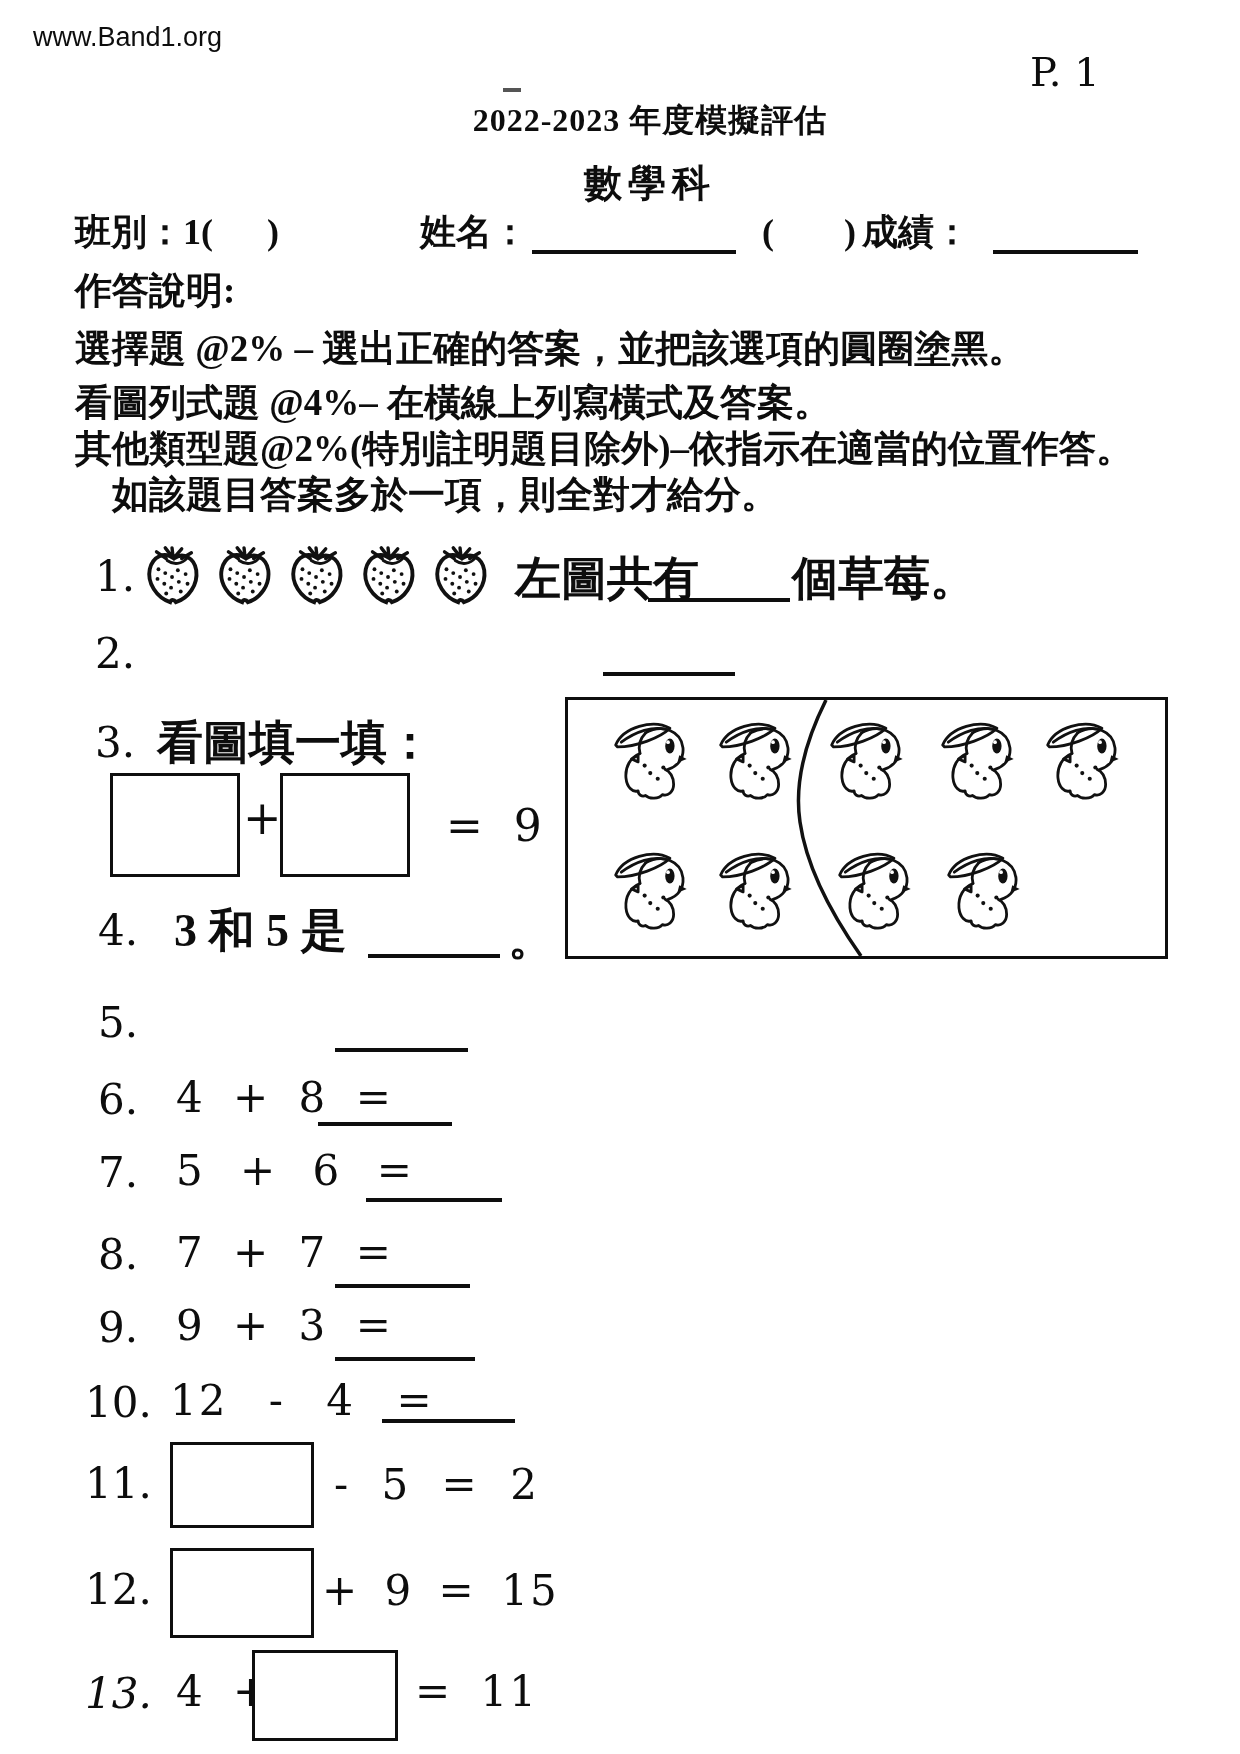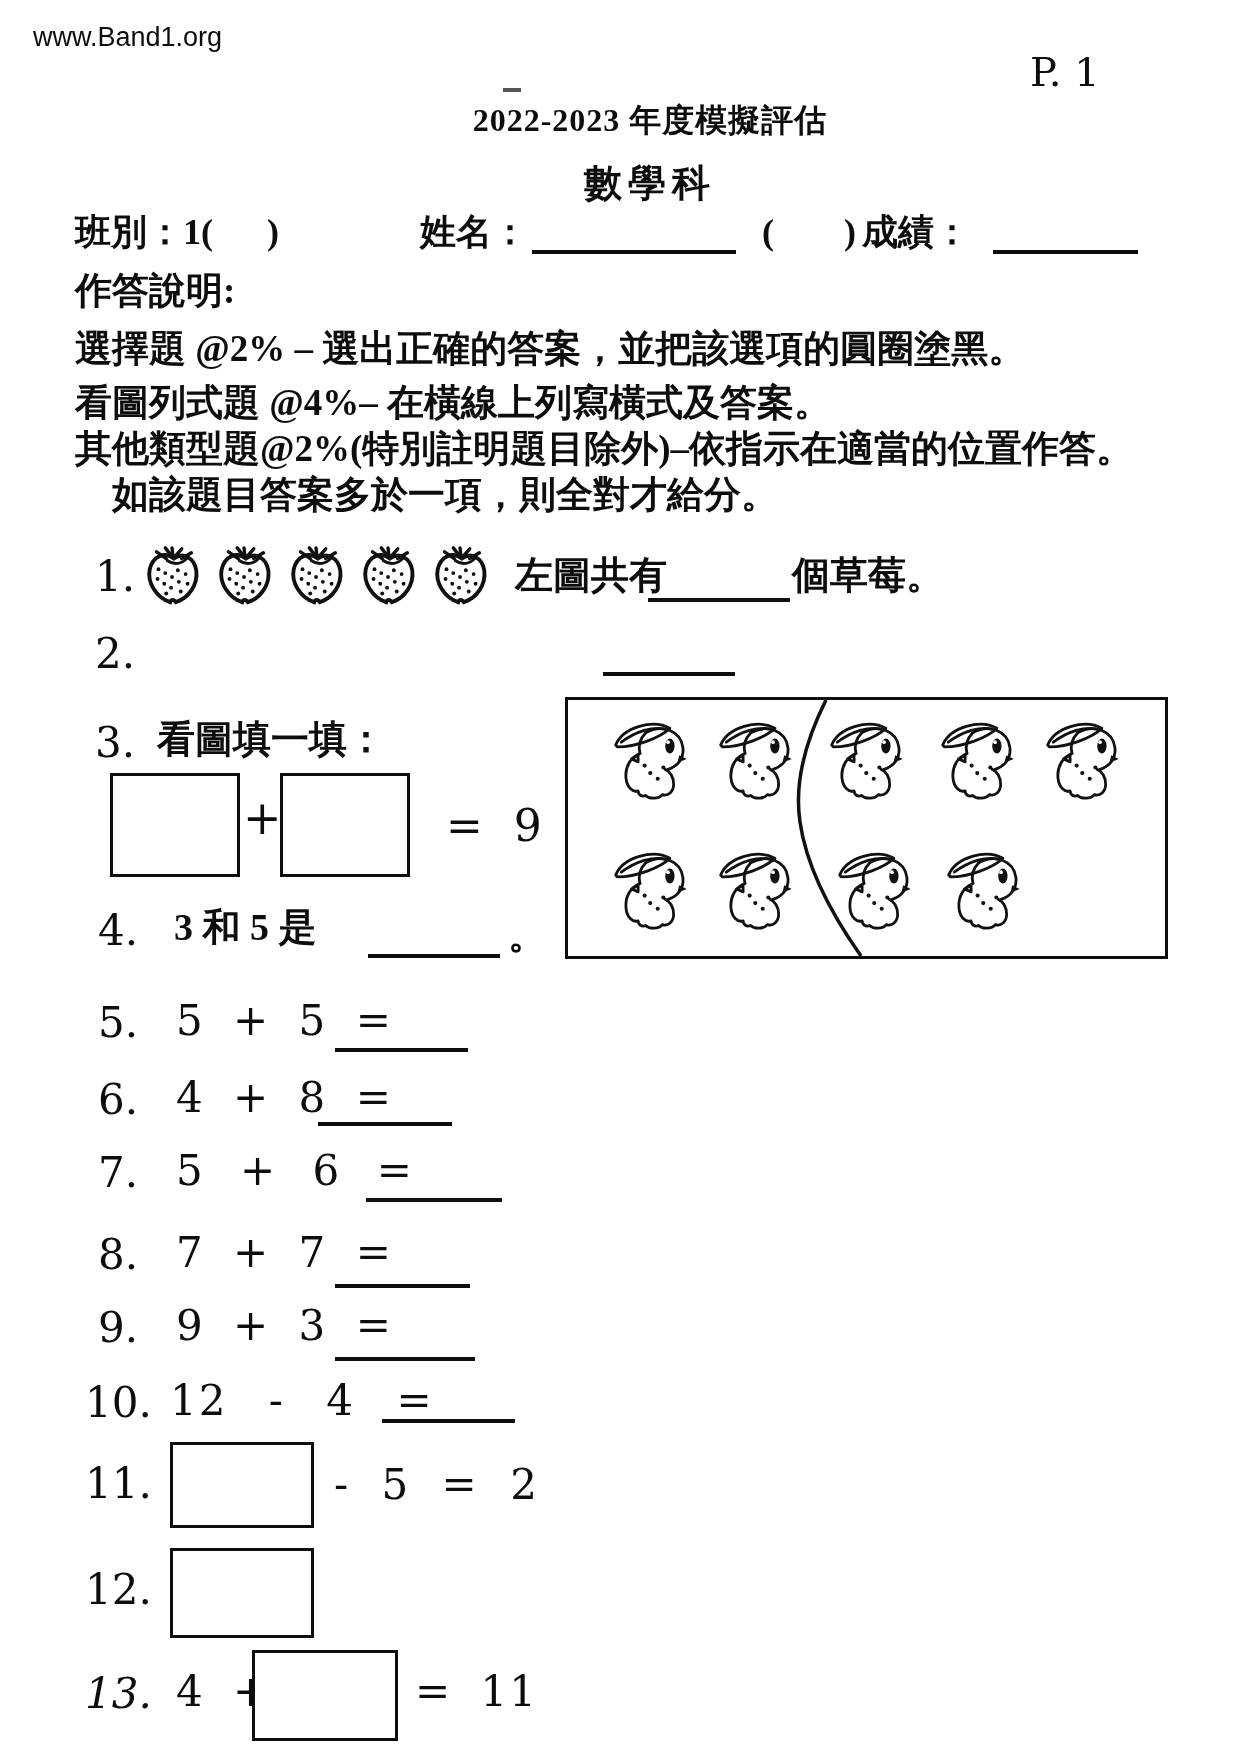--- a/index.html
+++ b/index.html
@@ -9,21 +9,21 @@
   .cjk{font-family:"Liberation Serif","DejaVu Serif",serif;font-weight:600;}
   .num{font-family:"DejaVu Serif","Liberation Serif",serif;}
   .sans{font-family:"Liberation Sans","DejaVu Sans",sans-serif;}
   .expr{font-family:"DejaVu Serif","Liberation Serif",serif;font-size:42px;word-spacing:13px;letter-spacing:2px;}
   .qnum{font-family:"DejaVu Serif","Liberation Serif",serif;font-size:42px;}
   .ansline{position:absolute;height:0;border-top:4px solid #0e0e0e;}
   .ansbox{position:absolute;border:3px solid #0e0e0e;background:#fff;}
   .titleblock{left:350px;top:104px;width:600px;text-align:center;font-size:32px;font-weight:700;letter-spacing:1px;}
   .subject{left:350px;top:164px;width:600px;text-align:center;font-size:38px;font-weight:700;letter-spacing:6px;}
   .inst{font-size:37px;}
-  .prompt{font-size:38px;}
+  .prompt{font-size:46px;}
   .icon-row{position:absolute;display:flex;gap:10px;}
   .strawberry{width:62px;height:64px;}
   .creature{position:absolute;width:86px;height:86px;}
   .picture-box{position:absolute;left:565px;top:697px;width:597px;height:256px;border:3px solid #0e0e0e;}
   .divider-svg{position:absolute;left:0;top:0;width:100%;height:100%;}
   .artifact{position:absolute;background:#555;}
 </style>
 </head>
 <body>
 
@@ -158,21 +158,20 @@
         <use href="#sym-creature"></use>
       </svg>
   </div>
 
   <div class="abs qnum" style="left:98px;top:910px;">4.</div>
   <div class="abs cjk prompt" style="left:174px;top:908px;">3 和 5 是</div>
   <div class="ansline" style="left:368px;top:954px;width:132px;"></div>
   <div class="abs cjk prompt" style="left:508px;top:916px;">。</div>
 
   <div class="abs qnum" style="left:98px;top:1002px;">5.</div>
-  <div class="abs expr" style="left:176px;top:1000px;">5 + 5 =</div>
   <div class="ansline" style="left:335px;top:1048px;width:133px;"></div>
 
   <div class="abs qnum" style="left:98px;top:1079px;">6.</div>
   <div class="abs expr" style="left:176px;top:1077px;">4 + 8 =</div>
   <div class="ansline" style="left:318px;top:1122px;width:134px;"></div>
 
   <div class="abs qnum" style="left:98px;top:1152px;">7.</div>
   <div class="abs expr" style="left:176px;top:1150px;word-spacing:20px;">5 + 6 =</div>
   <div class="ansline" style="left:366px;top:1198px;width:136px;"></div>
 
@@ -187,19 +186,20 @@
   <div class="abs qnum" style="left:85px;top:1382px;">10.</div>
   <div class="abs expr" style="left:170px;top:1380px;word-spacing:26px;">12 - 4 =</div>
   <div class="ansline" style="left:382px;top:1419px;width:133px;"></div>
 
   <div class="abs qnum" style="left:85px;top:1463px;">11.</div>
   <div class="ansbox" style="left:170px;top:1442px;width:138px;height:80px;"></div>
   <div class="abs expr" style="left:334px;top:1464px;word-spacing:16px;">- 5 = 2</div>
 
   <div class="abs qnum" style="left:85px;top:1569px;">12.</div>
   <div class="ansbox" style="left:170px;top:1548px;width:138px;height:84px;"></div>
+  <div class="abs expr" style="left:322px;top:1570px;word-spacing:10px;">+ 9 = 15</div>
 
   <div class="abs qnum" style="left:85px;top:1673px;font-style:italic;">13.</div>
   <div class="abs expr" style="left:176px;top:1671px;">4 +</div>
   <div class="ansbox" style="left:252px;top:1650px;width:140px;height:85px;"></div>
   <div class="abs expr" style="left:415px;top:1671px;">= 11</div>
 
 </div>
 
 </body></html>

